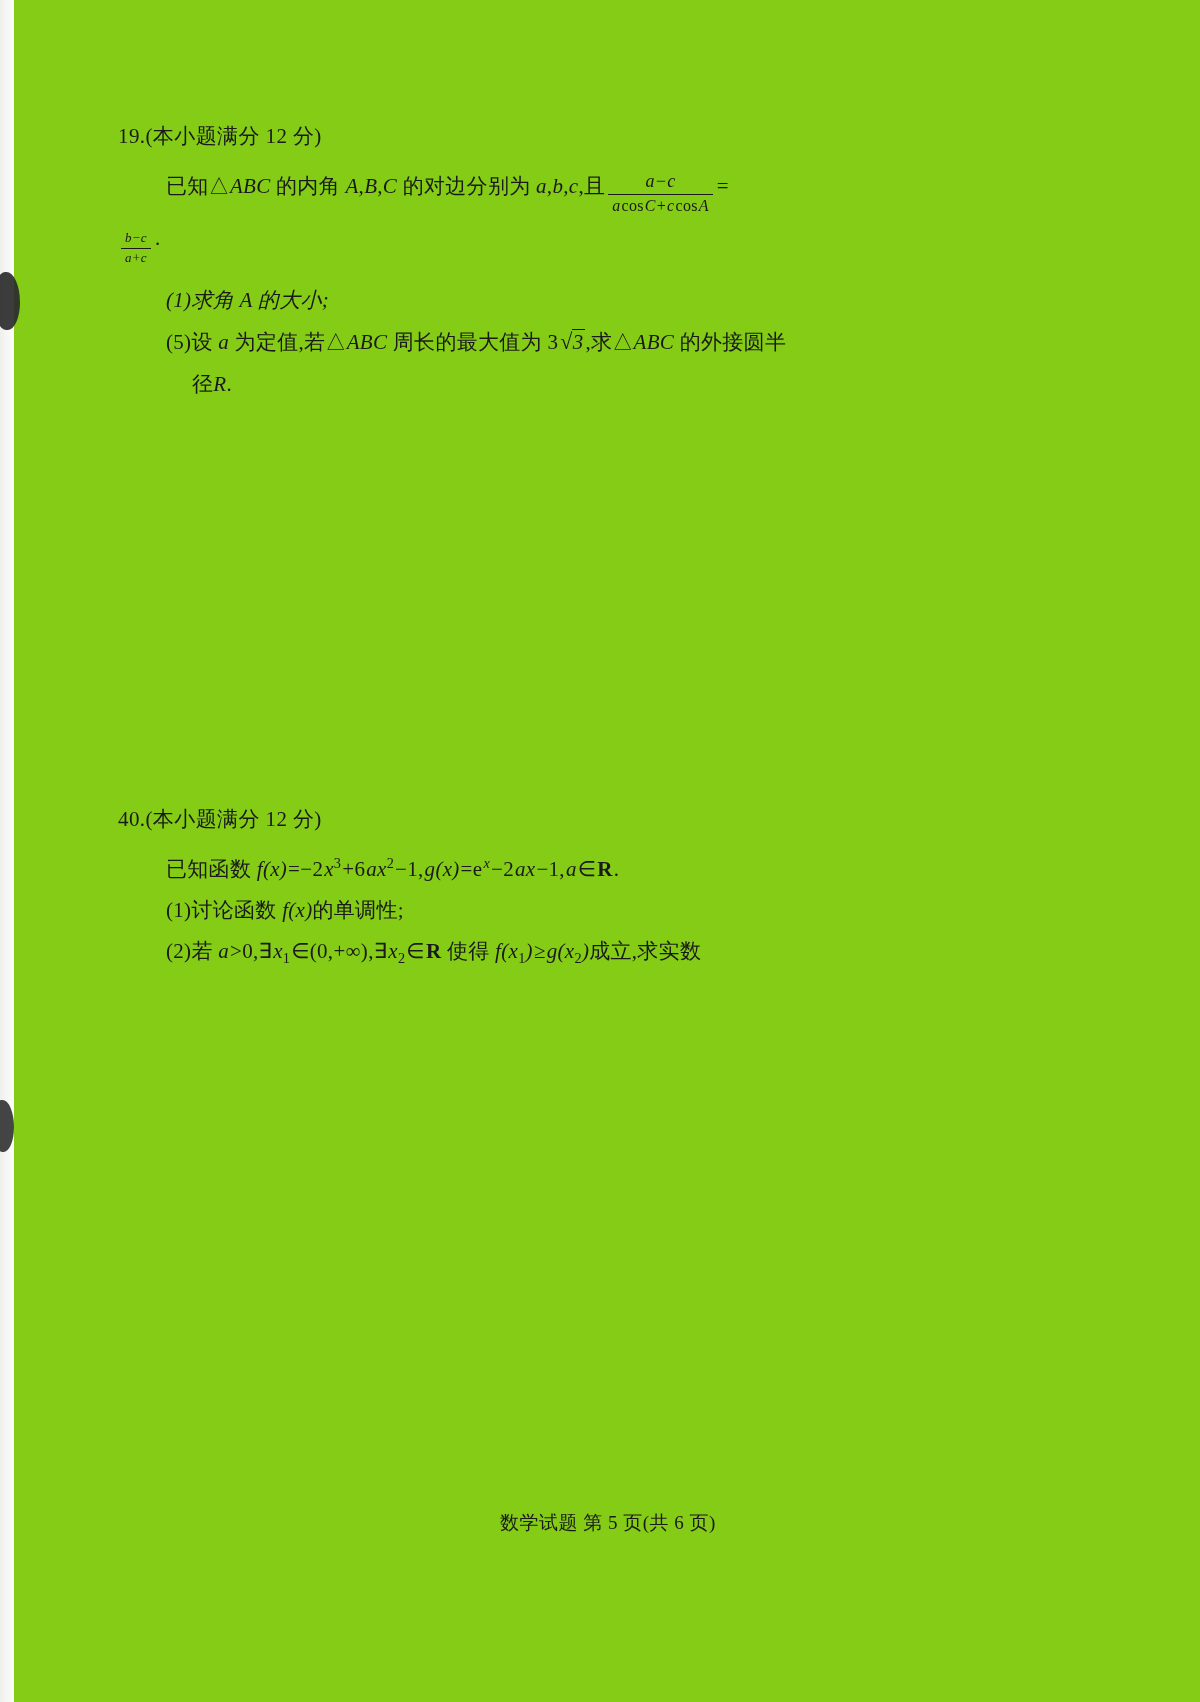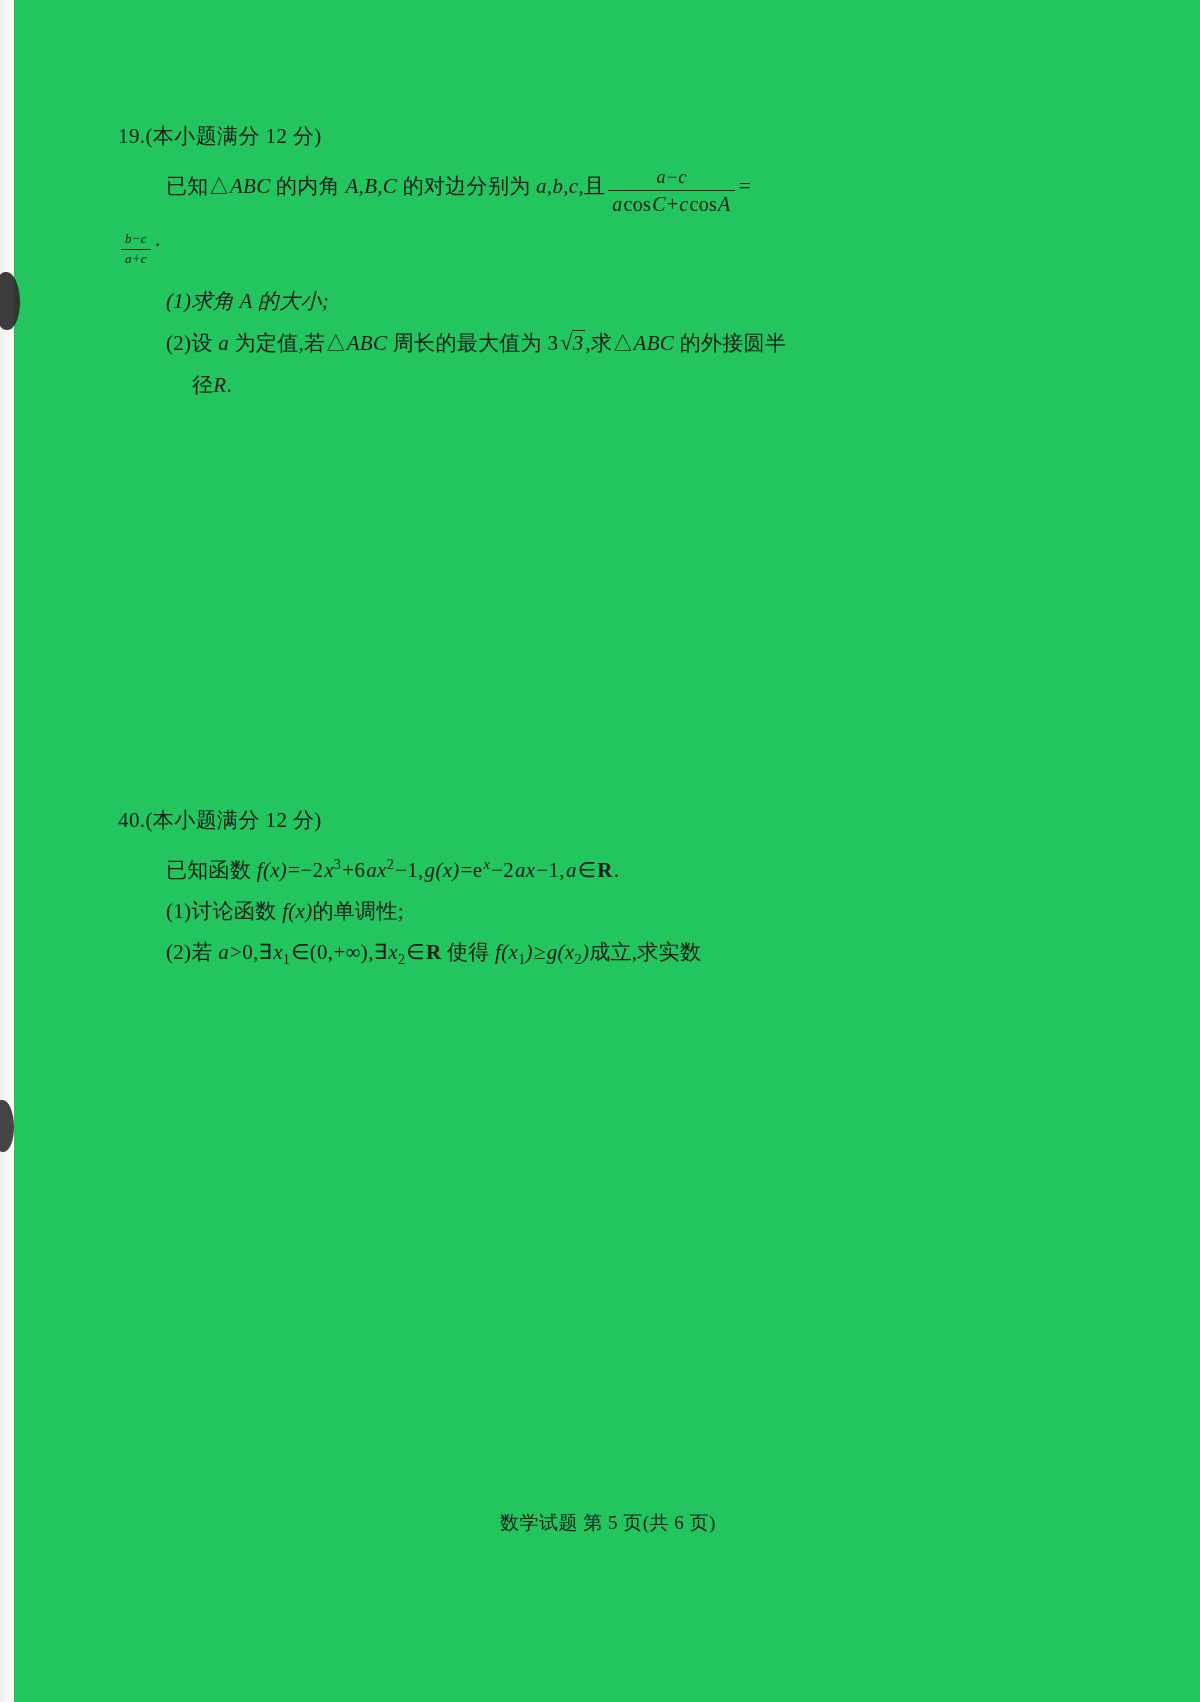--- a/index.html
+++ b/index.html
@@ -11,21 +11,21 @@
     width: 1200px;
     height: 1702px;
     position: relative;
     font-family: "Liberation Serif", serif;
     color: #1a1a1a;
     overflow: hidden;
   }
   .page {
     position: absolute;
     inset: 0;
-    background: #22c55e;
+    background: #84cc16;
   }
   
   .scan-edge-left {
     position: absolute;
     left: 0;
     top: 0;
     width: 14px;
     height: 100%;
     background: linear-gradient(to right, #efefec, #fdfdfc);
   }
@@ -78,21 +78,21 @@
   }
   .frac .num {
     display: block;
     padding: 0 4px 1px 4px;
     border-bottom: 1.3px solid #1a1a1a;
     font-size: 18px;
   }
   .frac .den {
     display: block;
     padding: 1px 4px 0 4px;
-    font-size: 20px;
+    font-size: 16px;
   }
   .frac.small { vertical-align: -0.8em; }
   .frac.small .num, .frac.small .den { font-size: 13px; }
   .sup { font-size: .68em; vertical-align: super; font-style: italic; }
   .sup-n { font-size: .68em; vertical-align: super; font-style: normal; }
   .sub { font-size: .68em; vertical-align: sub; font-style: normal; }
   .sqrt {
     display: inline-block;
     position: relative;
     padding-left: 2px;
@@ -136,21 +136,21 @@
           <span>已知</span><span class="mn">△</span><span class="mi">ABC</span><span> 的内角 </span><span class="mi">A,B,C</span><span> 的对边分别为 </span><span class="mi">a,b,c</span><span>,且</span><span class="frac"><span class="num mi">a−c</span><span class="den"><span class="mi">a</span><span class="op">cos</span><span class="mi">C</span><span class="op">+</span><span class="mi">c</span><span class="op">cos</span><span class="mi">A</span></span></span><span class="op">=</span>
         </div>
 
         <div class="line" style="margin-left:-48px; line-height:1.6; margin-top:6px;">
           <span class="frac small"><span class="num mi">b−c</span><span class="den mi">a+c</span></span><span class="op">.</span>
         </div>
 
         <div class="line" style="margin-top:14px;font-style:italic;">(1)求角 A 的大小;</div>
 
         <div class="line">
-          <span>(2)设 </span><span class="mi">a</span><span> 为定值,若△</span><span class="mi">ABC</span><span> 周长的最大值为 3</span><span class="sqrt"><span class="radix">√</span><span class="rad-body">3</span></span><span>,求△</span><span class="mi">ABC</span><span> 的外接圆半</span>
+          <span>(5)设 </span><span class="mi">a</span><span> 为定值,若△</span><span class="mi">ABC</span><span> 周长的最大值为 3</span><span class="sqrt"><span class="radix">√</span><span class="rad-body">3</span></span><span>,求△</span><span class="mi">ABC</span><span> 的外接圆半</span>
         </div>
 
         <div class="line hang">
           <span>径</span><span class="mi">R</span><span>.</span>
         </div>
       </div>
     </div>
 
     <div class="gap-mid"></div>
 

